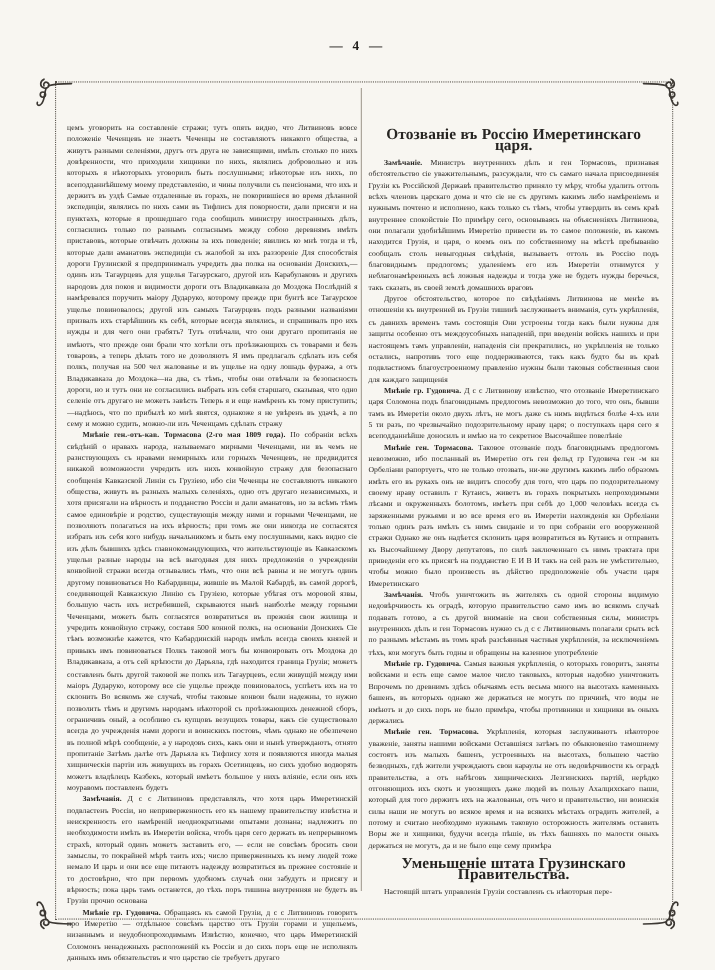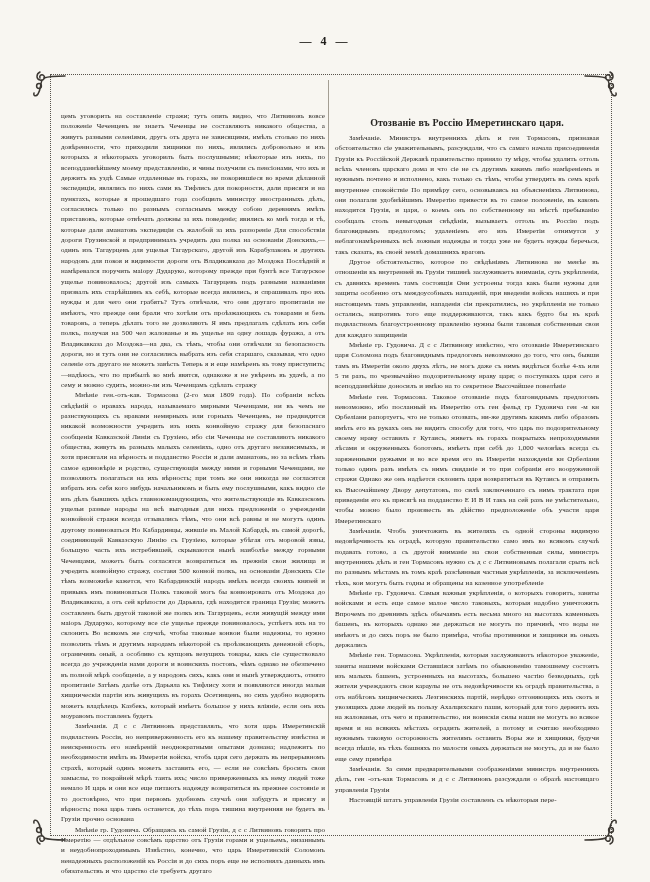--- a/index.html
+++ b/index.html
@@ -27,23 +27,23 @@
   }
   .col{
     position:absolute;top:111px;width:264px;
     font-size:7px;line-height:10.35px;text-align:justify;
     letter-spacing:0.05px;word-spacing:0.4px;
   }
   .col.left{left:61px;}
   .col.right{left:335px;}
   .para{margin:0;text-indent:14px;}
   .para.noindent{text-indent:0;}
-  .lead{font-weight:normal;}
+  .lead{font-weight:bold;}
   .heading{
-    font-weight:bold;text-align:center;font-size:10px;
+    font-weight:bold;text-align:center;font-size:14px;
     margin:7px 4px 5px 4px;text-indent:0;line-height:10px;
   }
 </style>
 </head>
 <body>
 
 <div class="page">
 
   <div class="pagenum">— 4 —</div>
 
@@ -92,17 +92,17 @@
     </div>
   <div class="col right" id="col-right">
       <div class="heading">Отозваніе въ Россію Имеретинскаго царя.</div>
       <p class="para"><span class="lead">Замѣчаніе. </span><span>Министръ внутреннихъ дѣлъ и ген Тормасовъ, признавая обстоятельство сіе уважительнымъ, разсуждали, что съ самаго начала присоединенія Грузіи къ Россійской Державѣ правительство приняло ту мѣру, чтобы удалить оттоль всѣхъ членовъ царскаго дома и что сіе не съ другимъ какимъ либо намѣреніемъ и нужнымъ почтено и исполнено, какъ только съ тѣмъ, чтобы утвердить въ семъ краѣ внутреннее спокойствіе По примѣру сего, основываясь на объясненіяхъ Литвинова, они полагали удобнѣйшимъ Имеретію привести въ то самое положеніе, въ какомъ находится Грузія, и царя, о коемъ онъ по собственному на мѣстѣ пребыванію сообщалъ столь невыгодныя свѣдѣнія, вызываетъ оттоль въ Россію подъ благовиднымъ предлогомъ; удаленіемъ его изъ Имеретіи отнимутся у неблагонамѣренныхъ всѣ ложныя надежды и тогда уже не будетъ нужды беречься, такъ сказать, въ своей землѣ домашнихъ враговъ</span></p>
       <p class="para"><span>Другое обстоятельство, которое по свѣдѣніямъ Литвинова не менѣе въ отношеніи къ внутренней въ Грузіи тишинѣ заслуживаетъ вниманія, суть укрѣпленія, съ давнихъ временъ тамъ состоящія Они устроены тогда какъ были нужны для защиты особенно отъ междоусобныхъ нападеній, при введеніи войскъ нашихъ и при настоящемъ тамъ управленіи, нападенія сіи прекратились, но укрѣпленія не только остались, напротивъ того еще поддерживаются, такъ какъ будто бы въ краѣ подвластномъ благоустроенному правленію нужны были таковыя собственныя свои для каждаго защищенія</span></p>
       <p class="para"><span class="lead">Мнѣніе гр. Гудовича. </span><span>Д с с Литвинову извѣстно, что отозваніе Имеретинскаго царя Соломона подъ благовиднымъ предлогомъ невозможно до того, что онъ, бывши тамъ въ Имеретіи около двухъ лѣтъ, не могъ даже съ нимъ видѣться болѣе 4-хъ или 5 ти разъ, по чрезвычайно подозрительному нраву царя; о поступкахъ царя сего я всеподданнѣйше доносилъ и имѣю на то секретное Высочайшее повелѣніе</span></p>
       <p class="para"><span class="lead">Мнѣніе ген. Тормасова. </span><span>Таковое отозваніе подъ благовиднымъ предлогомъ невозможно, ибо посланный въ Имеретію отъ ген фельд гр Гудовича ген -м кн Орбеліани рапортуетъ, что не только отозвать, ни-же другимъ какимъ либо образомъ имѣть его въ рукахъ онъ не видитъ способу для того, что царь по подозрительному своему нраву оставилъ г Кутаисъ, живетъ въ горахъ покрытыхъ непроходимыми лѣсами и окруженныхъ болотомъ, имѣетъ при себѣ до 1,000 человѣкъ всегда съ заряженными ружьями и во все время его въ Имеретіи нахожденія кн Орбеліани только одинъ разъ имѣлъ съ нимъ свиданіе и то при собраніи его вооруженной стражи Однако же онъ надѣется склонить царя возвратиться въ Кутаисъ и отправить къ Высочайшему Двору депутатовъ, по силѣ заключеннаго съ нимъ трактата при приведеніи его къ присягѣ на подданство Е И В И такъ на сей разъ не умѣстительно, чтобы можно было произвесть въ дѣйство предположеніе объ участи царя Имеретинскаго</span></p>
       <p class="para"><span class="lead">Замѣчанія. </span><span>Чтобъ уничтожить въ жителяхъ съ одной стороны видимую недовѣрчивость къ оградѣ, которую правительство само имъ во всякомъ случаѣ подавать готово, а съ другой вниманіе на свои собственныя силы, министръ внутреннихъ дѣлъ и ген Тормасовъ нужно съ д с с Литвиновымъ полагали срыть всѣ по разнымъ мѣстамъ въ томъ краѣ разсѣянныя частныя укрѣпленія, за исключеніемъ тѣхъ, кои могутъ быть годны и обращены на казенное употребленіе</span></p>
       <p class="para"><span class="lead">Мнѣніе гр. Гудовича. </span><span>Самыя важныя укрѣпленія, о которыхъ говоритъ, заняты войсками и есть еще самое малое число таковыхъ, которыя надобно уничтожить Впрочемъ по древнимъ здѣсь обычаямъ есть весьма много на высотахъ каменныхъ башенъ, въ которыхъ однако же держаться не могутъ по причинѣ, что воды не имѣютъ и до сихъ поръ не было примѣра, чтобы противники и хищники въ оныхъ держались</span></p>
       <p class="para"><span class="lead">Мнѣніе ген. Тормасова. </span><span>Укрѣпленія, которыя заслуживаютъ нѣкоторое уваженіе, заняты нашими войсками Оставшіяся затѣмъ по обыкновенію тамошнему состоятъ изъ малыхъ башенъ, устроенныхъ на высотахъ, большею частію безводныхъ, гдѣ жители учреждаютъ свои караулы не отъ недовѣрчивости къ оградѣ правительства, а отъ набѣговъ хищническихъ Лезгинскихъ партій, нерѣдко отгоняющихъ ихъ скотъ и увозящихъ даже людей въ пользу Ахалцихскаго паши, который для того держитъ ихъ на жалованьи, отъ чего и правительство, ни воинскія силы наши не могутъ во всякое время и на всякихъ мѣстахъ оградить жителей, а потому и считаю необходимо нужнымъ таковую осторожность жителямъ оставить Воры же и хищники, будучи всегда пѣшіе, въ тѣхъ башняхъ по малости оныхъ держаться не могутъ, да и не было еще сему примѣра</span></p>
-      <p class="para"><span class="lead">Замѣчанія. </span><span>За сими предварительными соображеніями министръ внутреннихъ дѣлъ, ген -отъ-кав Тормасовъ и д с с Литвиновъ разсуждали о образѣ настоящаго управленія Грузіи</span></p>
+      <div class="heading">Уменьшеніе штата Грузинскаго Правительства.</div>
       <p class="para"><span>Настоящій штатъ управленія Грузіи составленъ съ нѣкоторыя пере-</span></p>
     </div>
 
 </div>
 
 </body></html>

